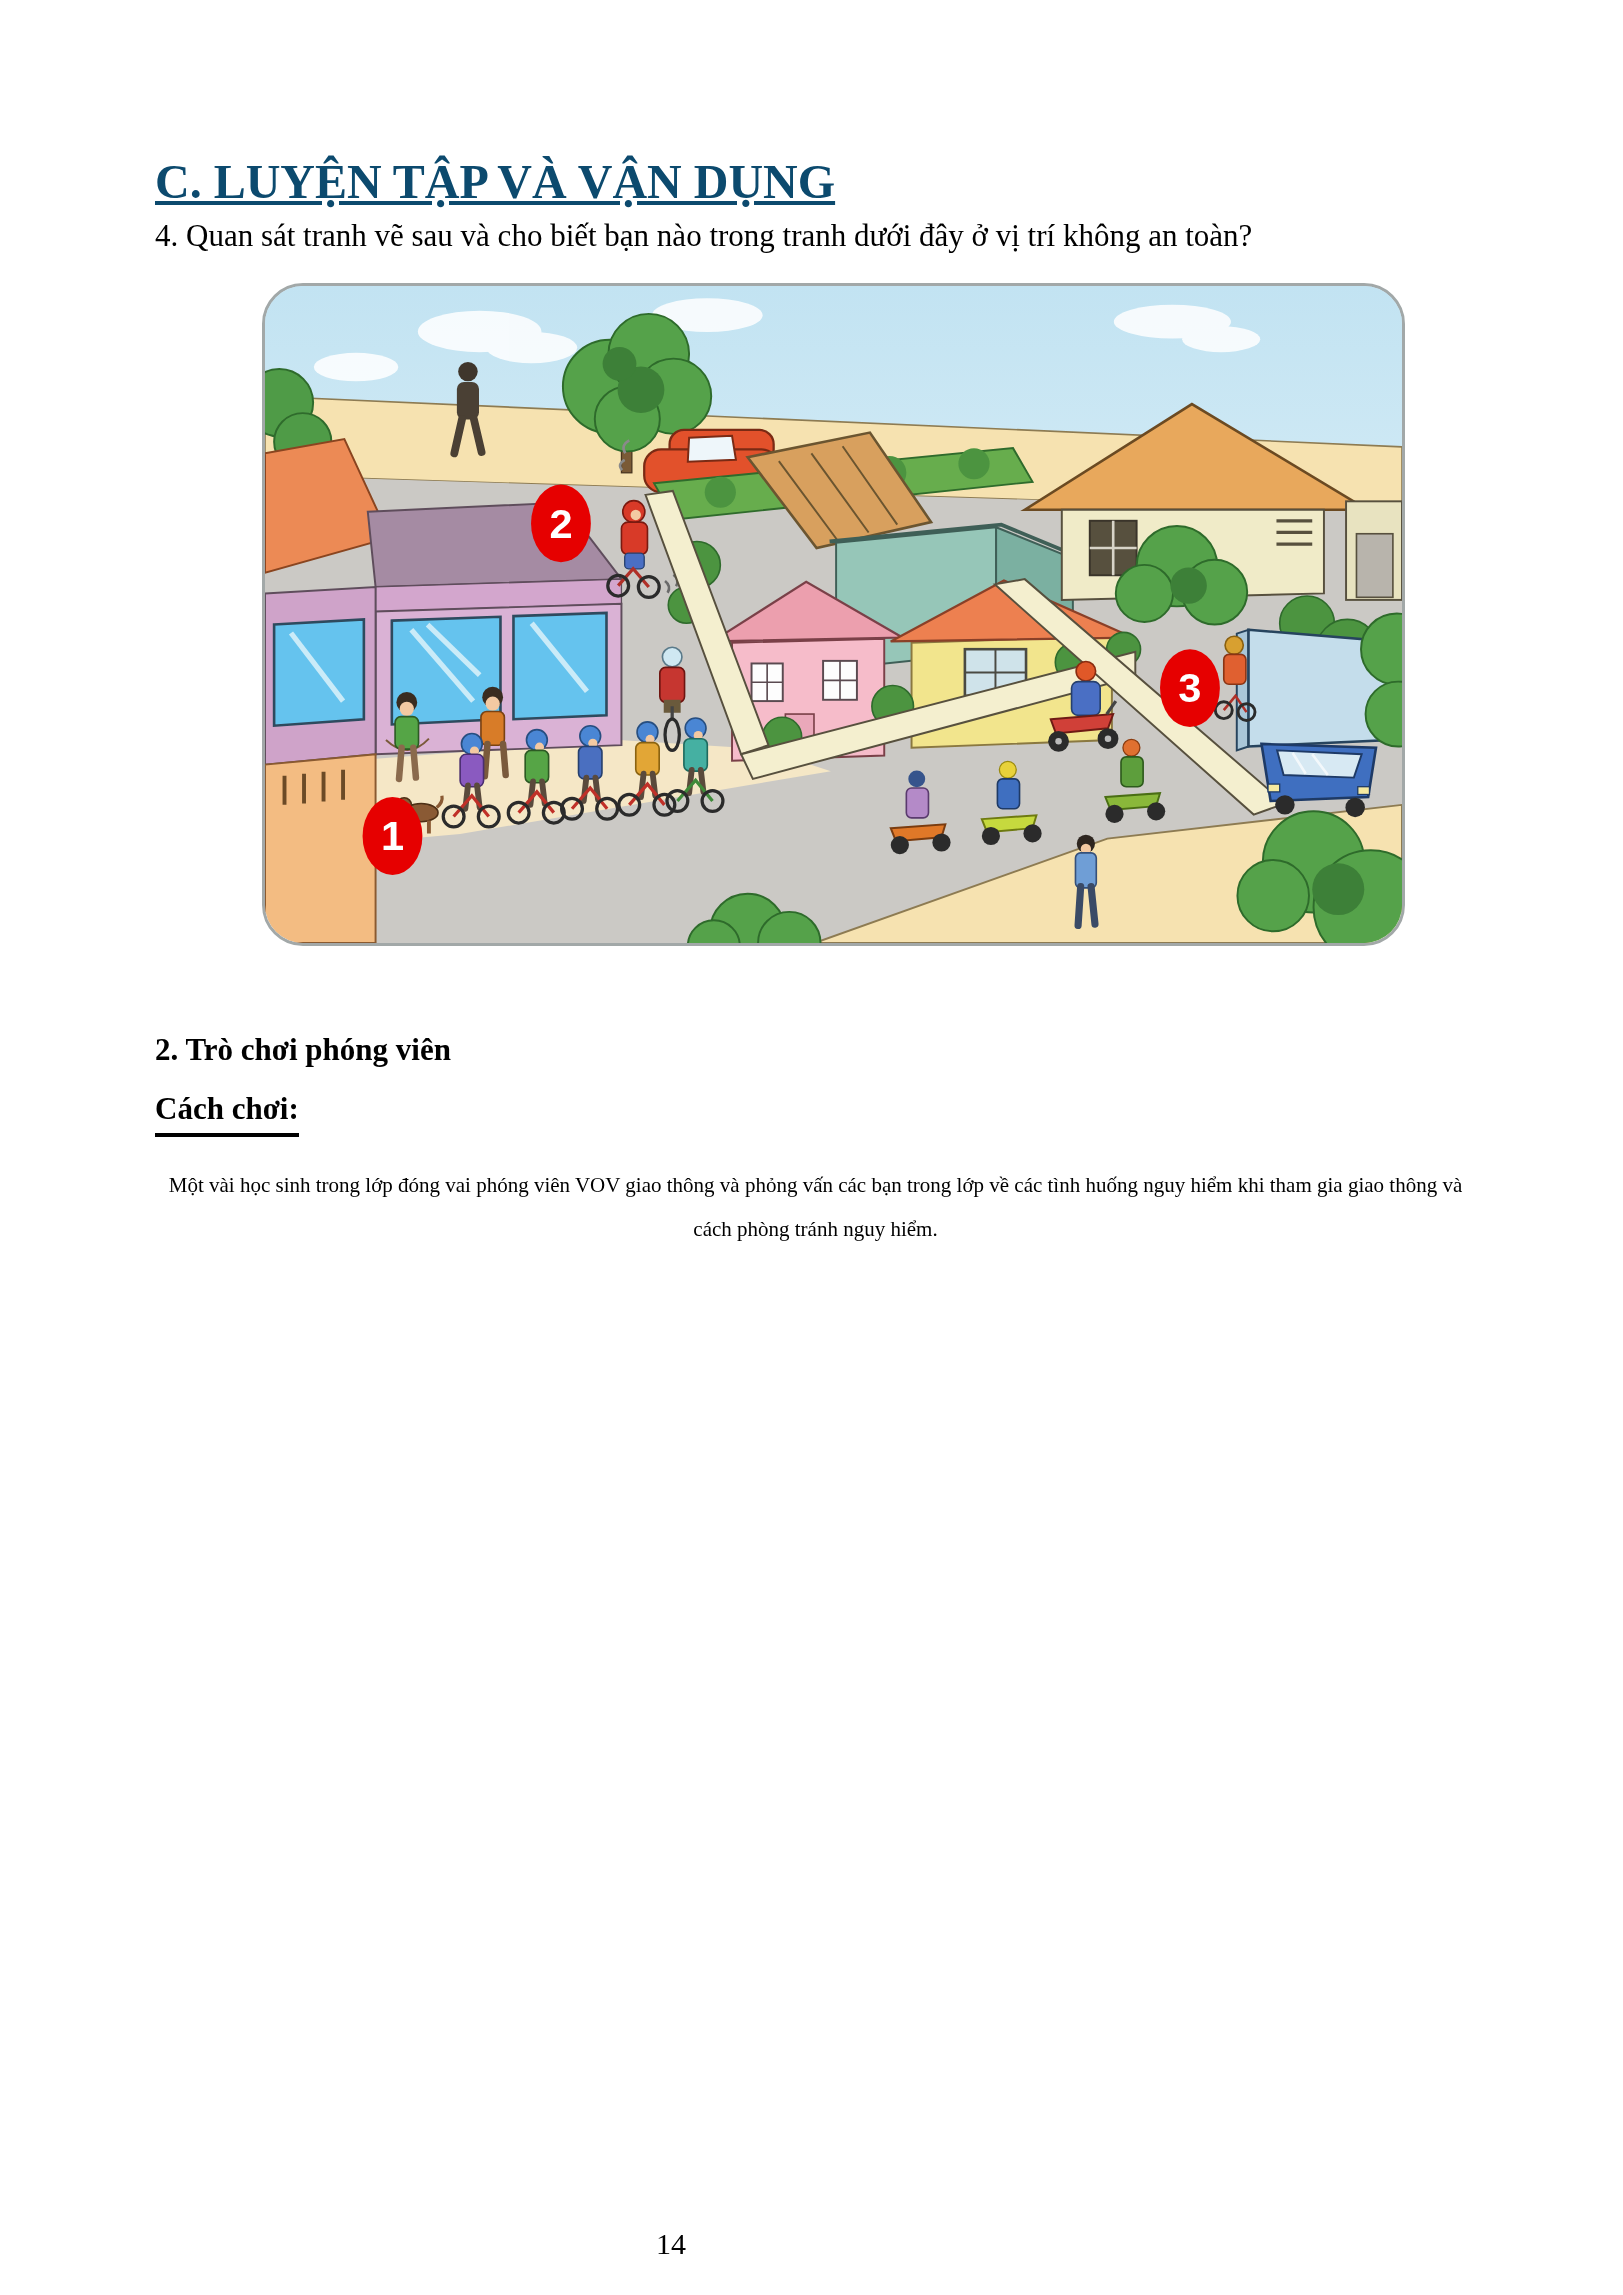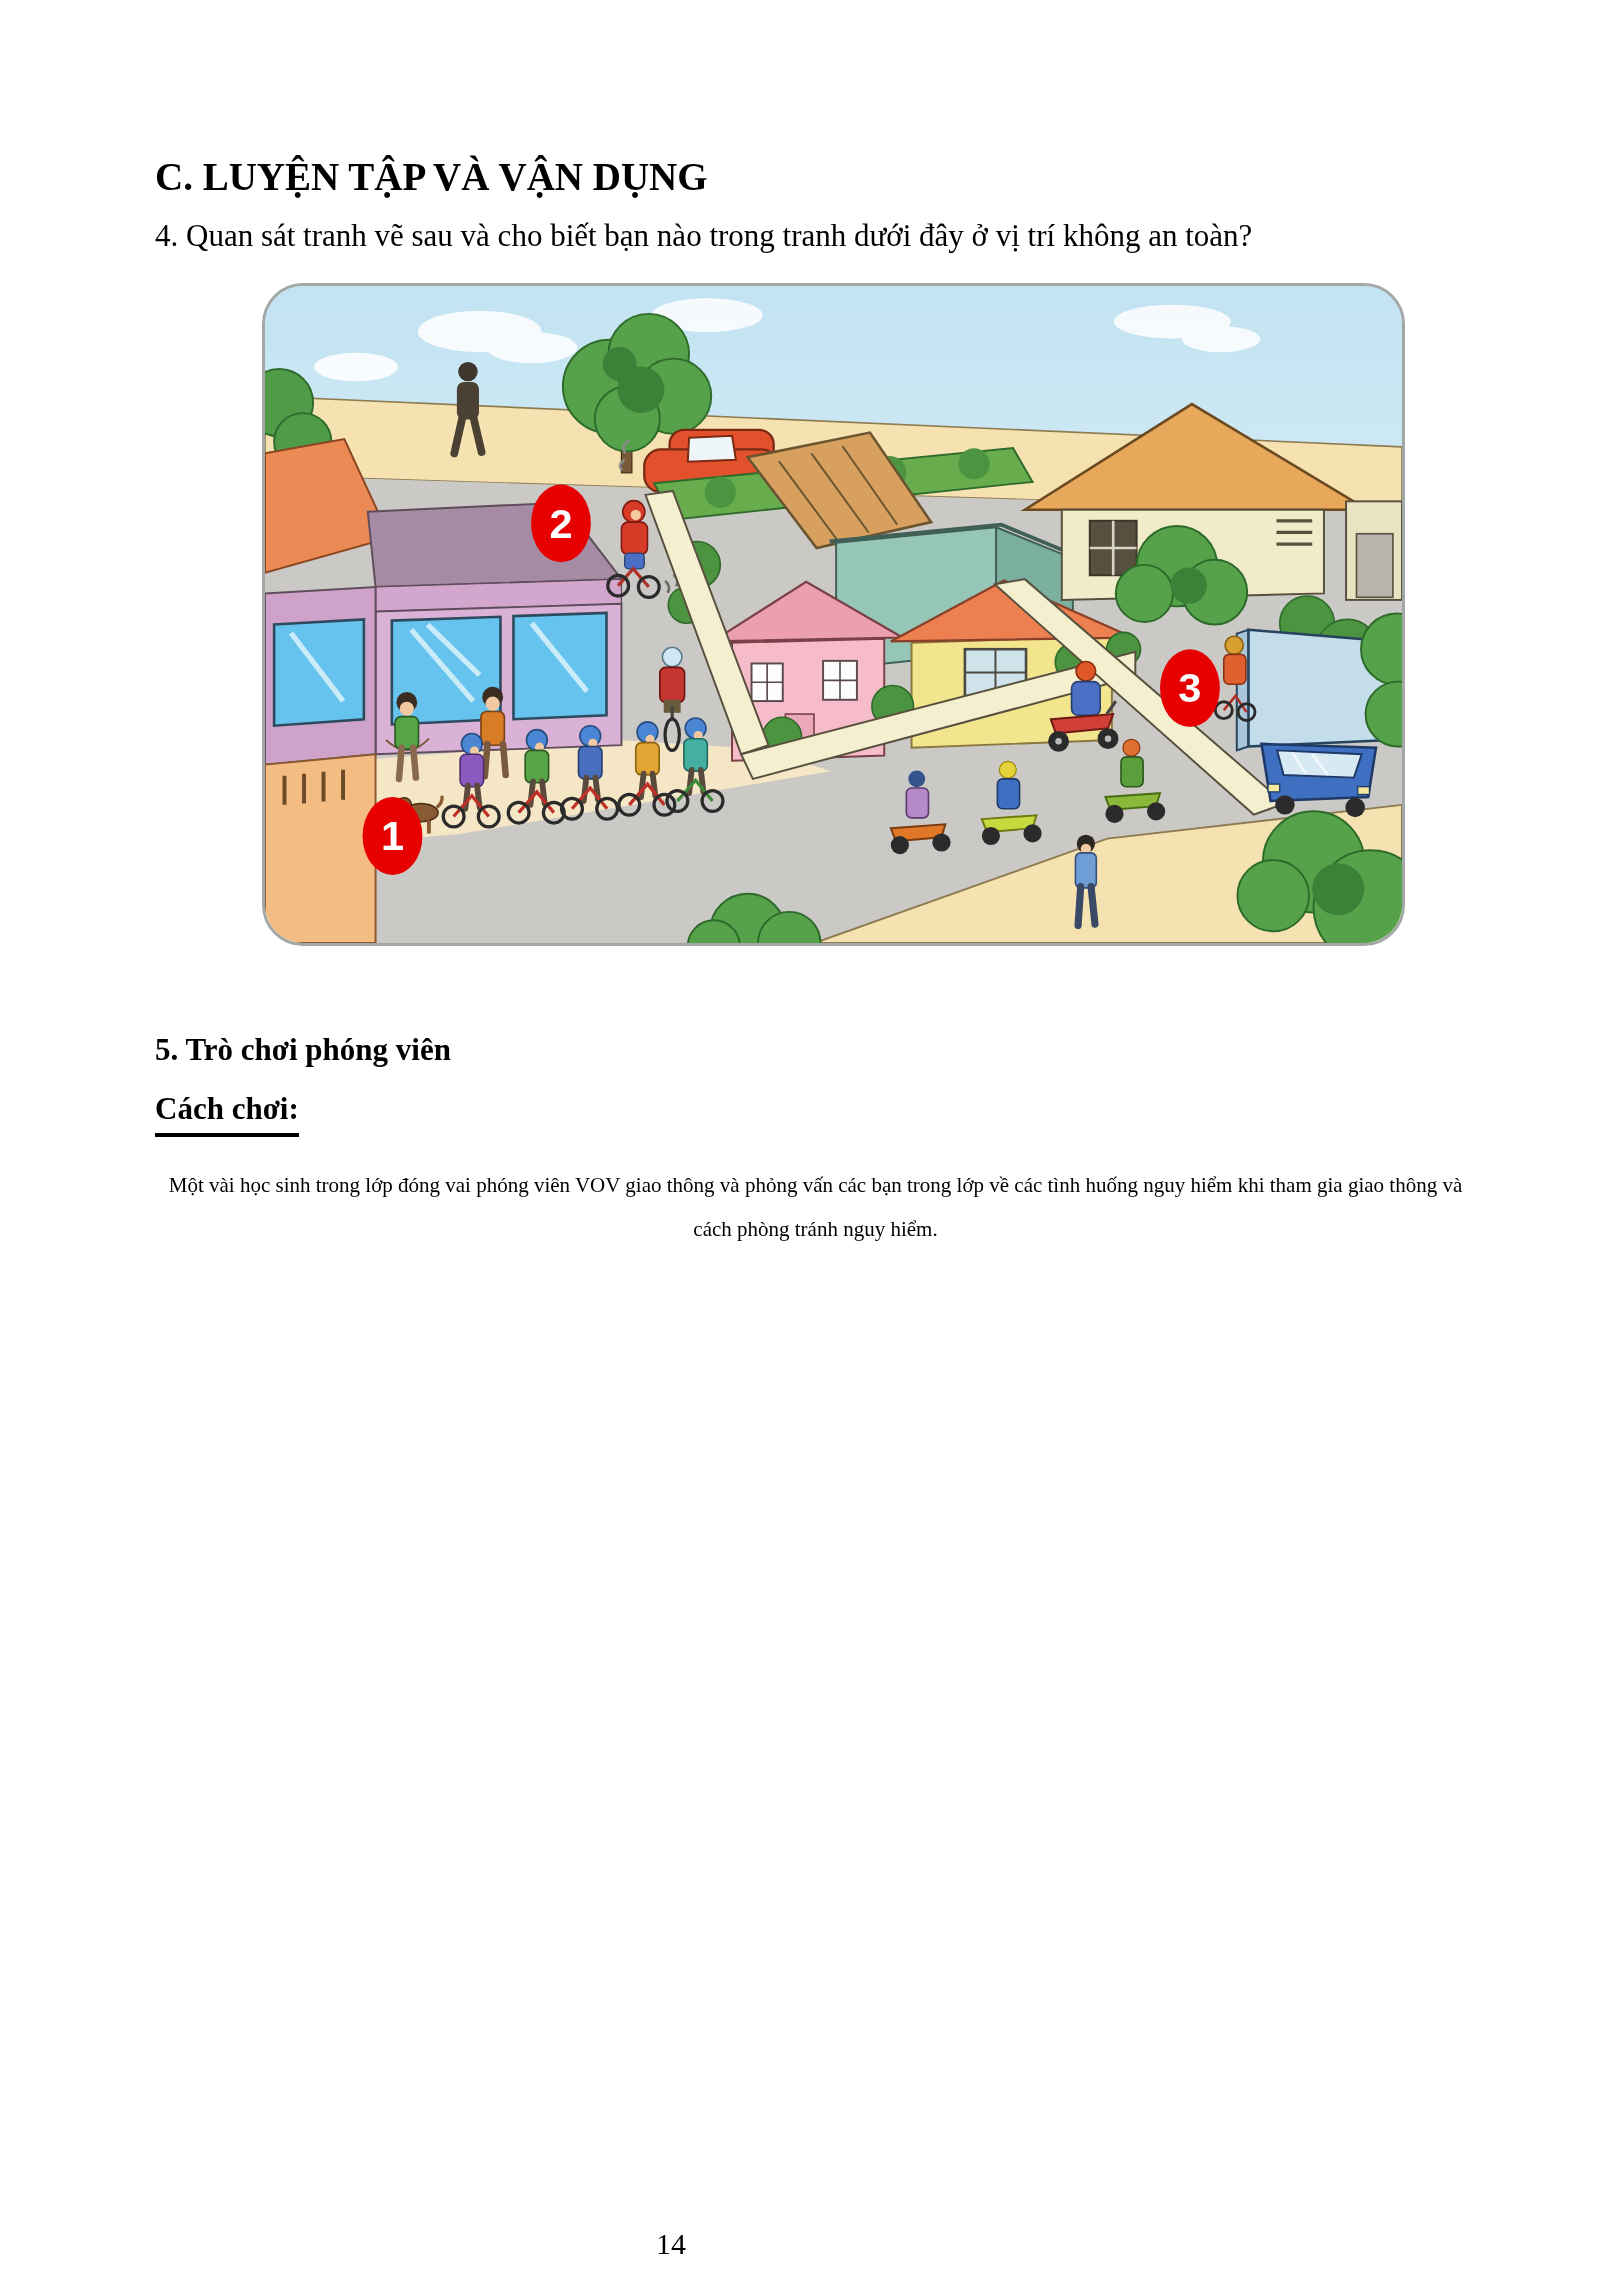--- a/index.html
+++ b/index.html
@@ -2,21 +2,21 @@
 <html style="font-size:10.5px"><head>
 <meta charset="utf-8">
 <style>
   html,body { margin:0; padding:0; }
   body {
     width:1623px; height:2295px; background:#ffffff; position:relative;
     font-family:"Liberation Serif", serif; color:#000;
   }
   .heading {
     position:absolute; left:155px; top:154px;
-    font-size:39px; font-weight:bold; color:#000000; white-space:nowrap;
+    font-size:48px; font-weight:bold; color:#0c4a6e; white-space:nowrap;text-decoration:underline;
   }
   .q1 {
     position:absolute; left:155px; top:218px;
     font-size:31px; width:1361px;
   }
   .figure {
     position:absolute; left:262px; top:283px; width:1143px; height:663px;
     border:3.3px solid #a2a8a8; border-radius:41px; overflow:hidden;
     box-sizing:border-box; background:#cfe9f5;
   }
@@ -369,17 +369,17 @@
     <ellipse cx="455" cy="366" rx="46" ry="60" fill="#E60000"></ellipse>
     <text class="marker-num" x="455" y="388">2</text>
   </g>
   <g>
     <ellipse cx="1422" cy="620" rx="46" ry="60" fill="#E60000"></ellipse>
     <text class="marker-num" x="1422" y="642">3</text>
   </g>
 </svg>
 </div>
 
-<div class="s2-title">5. Trò chơi phóng viên</div>
+<div class="s2-title">2. Trò chơi phóng viên</div>
 <div class="cach-choi">Cách chơi:</div>
 <div class="para2">Một vài học sinh trong lớp đóng vai phóng viên VOV giao thông và phỏng vấn các bạn trong lớp về các tình huống nguy hiểm khi tham gia giao thông và cách phòng tránh nguy hiểm.</div>
 <div class="page-number">14</div>
 
 
 </body></html>

